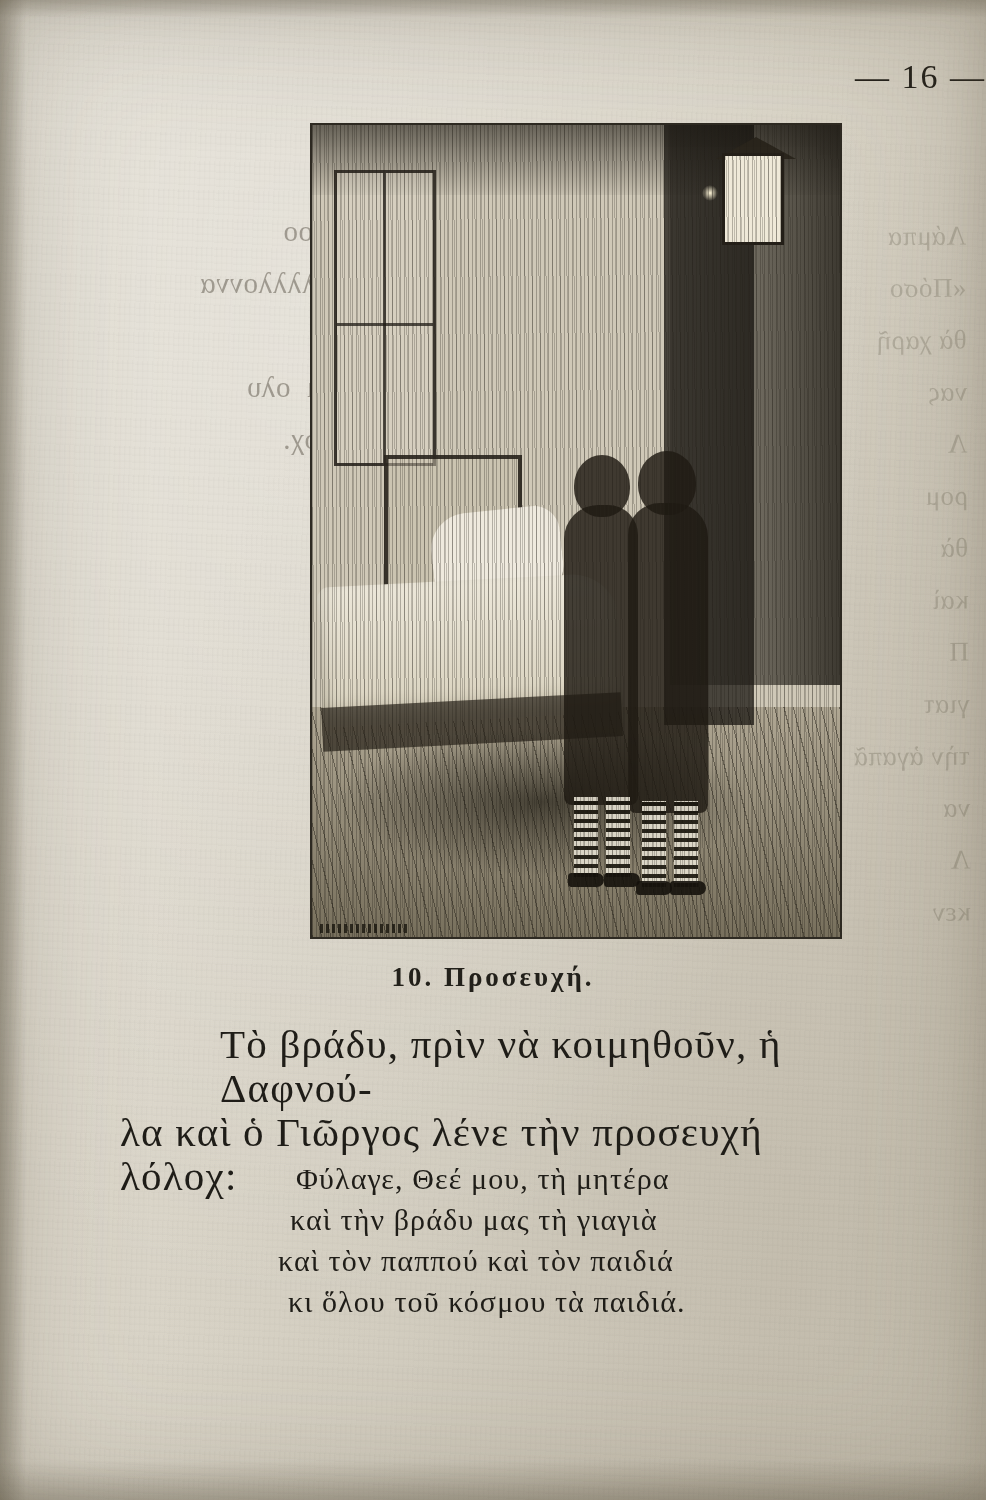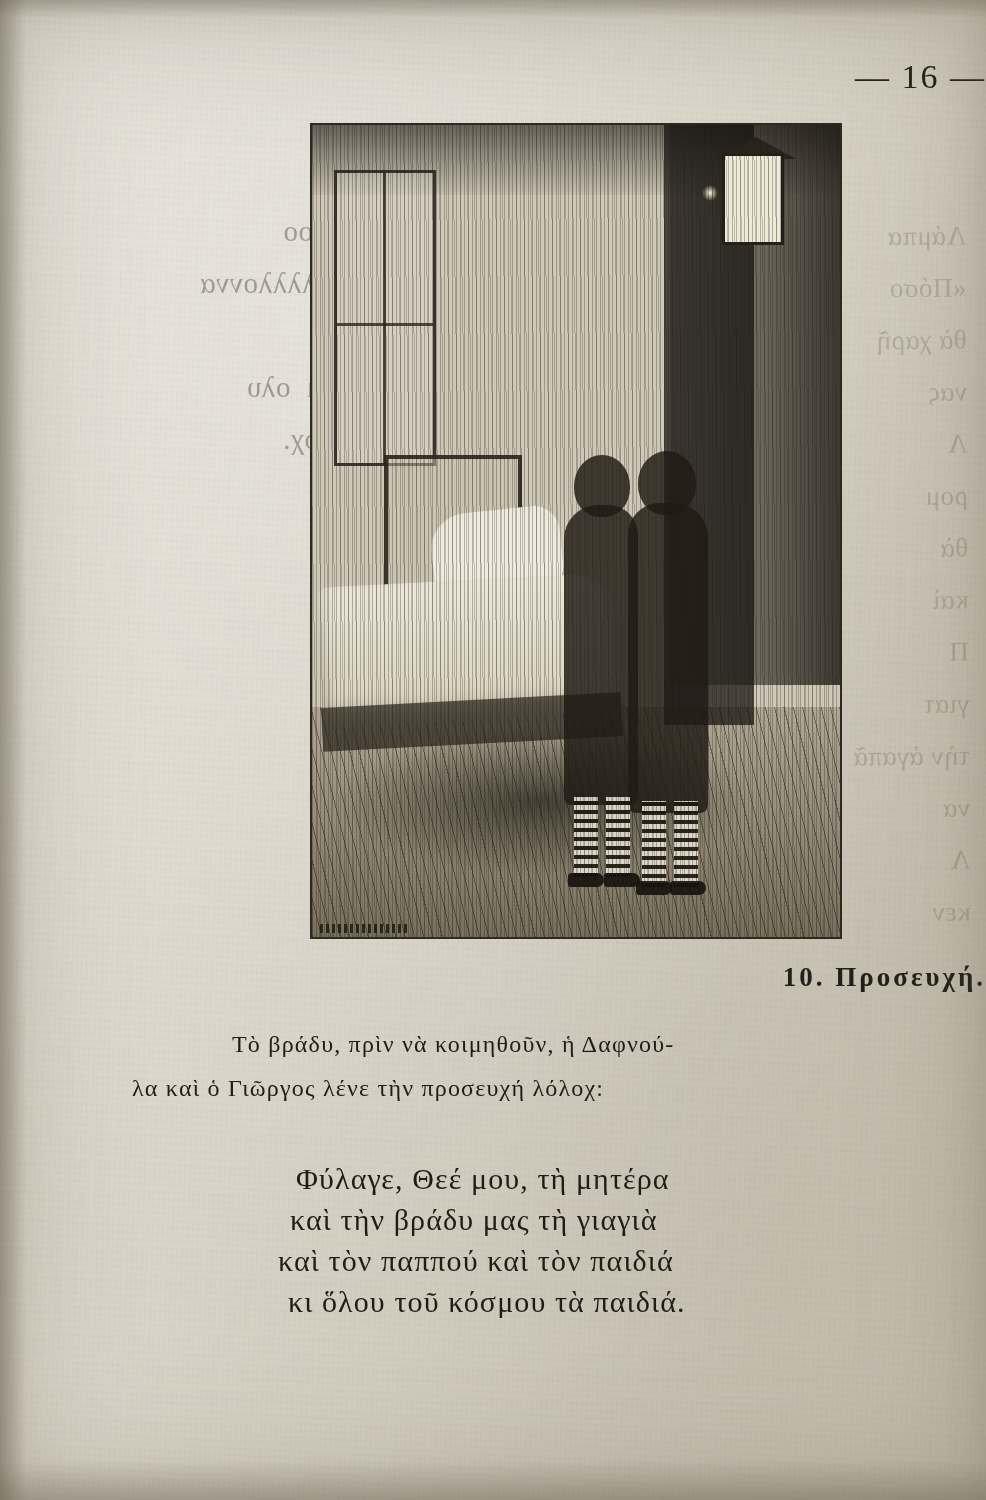--- a/index.html
+++ b/index.html
@@ -252,32 +252,32 @@
     position: absolute; left: 8px; bottom: 4px; width: 90px; height: 9px;
     background: repeating-linear-gradient(90deg, rgba(25,22,14,0.8) 0 3px, rgba(0,0,0,0) 3px 6px);
   }
 
   
   .caption {
     position: absolute;
     top: 962px;
     left: 0;
     width: 100%;
-    text-align: right;
+    text-align: center;
     font-size: 27px;
     letter-spacing: 3px;
     color: #22201a;
     font-weight: 700;
   }
   .body-para {
     position: absolute;
     top: 1022px;
-    left: 132px;
+    left: 120px;
     width: 760px;
-    font-size: 24px;
+    font-size: 41px;
     line-height: 44px;
     color: #1f1d18;
     letter-spacing: 1.2px;
   }
   .body-para .indent { padding-left: 100px; }
 
   .verse {
     position: absolute;
     top: 1158px;
     left: 278px;

